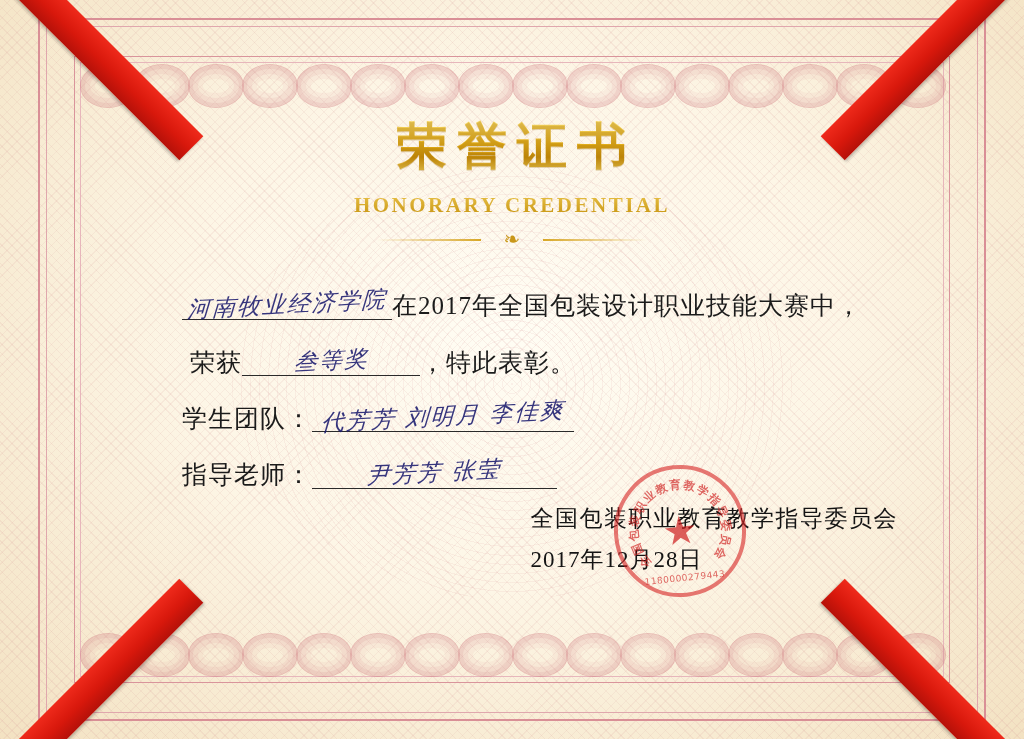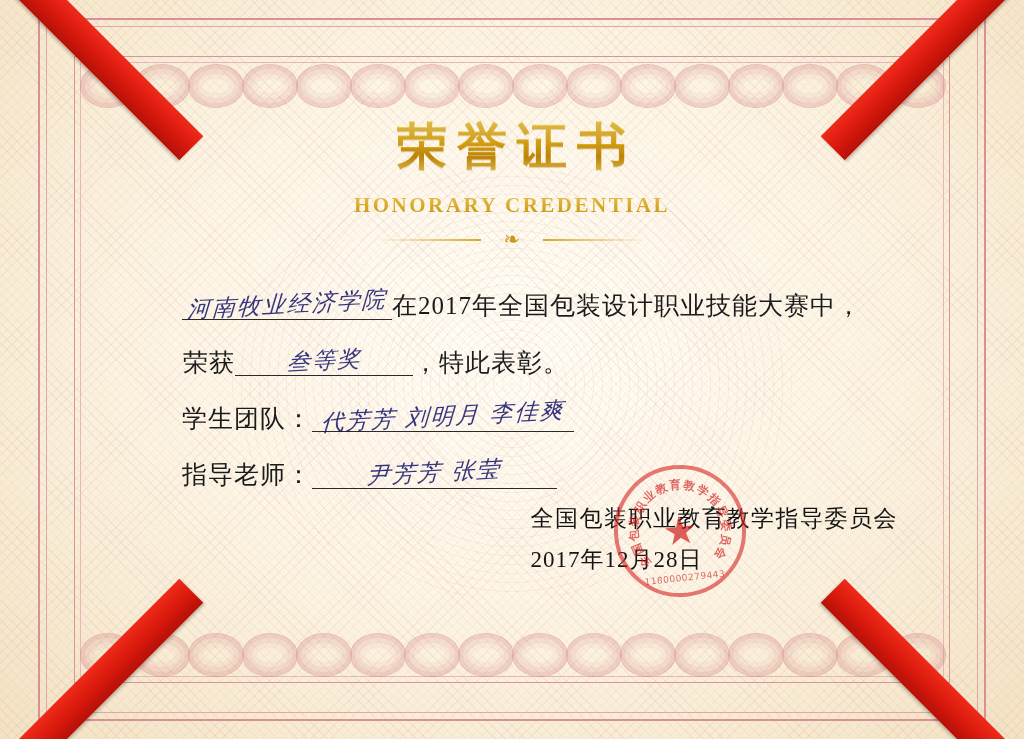--- a/index.html
+++ b/index.html
@@ -223,21 +223,21 @@
     transform: rotate(-3deg) skewX(-6deg);
     display: inline-block;
     padding: 0 4px 2px;
     opacity: .88;
   }
   .blank.org { width: 210px; }
   .blank.award { width: 178px; }
   .blank.team { width: 262px; }
   .blank.teacher { width: 245px; }
 
-  .label-indent { margin-left: 1px; }
+  .label-indent { margin-left: 8px; }
 
   
   .sign-block {
     position: absolute;
     right: 36px;
     bottom: 92px;
     text-align: left;
     color: #141414;
     font-family: "DejaVu Serif", "Liberation Serif", serif;
   }

